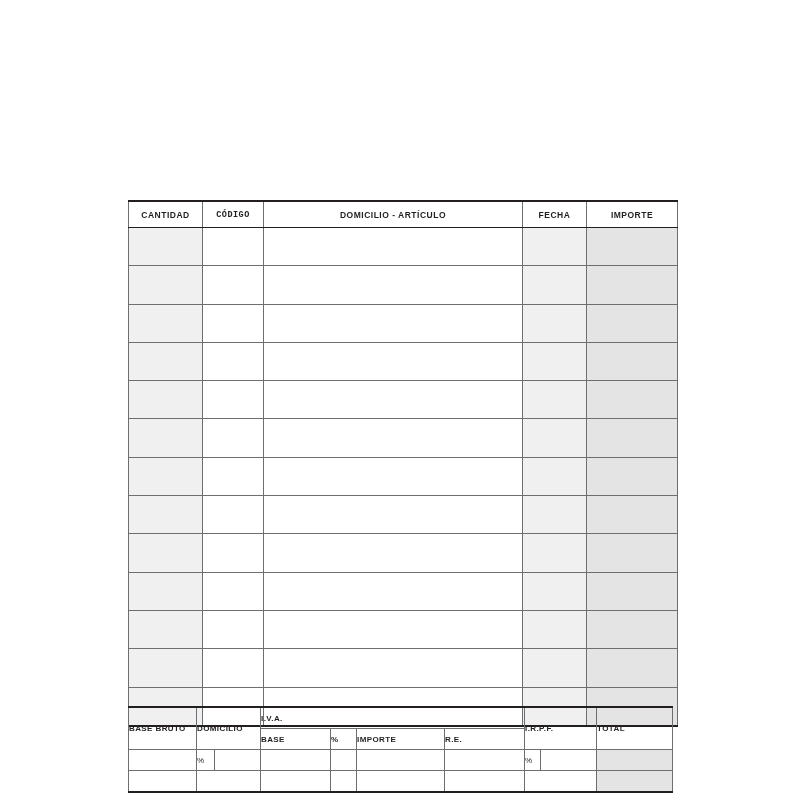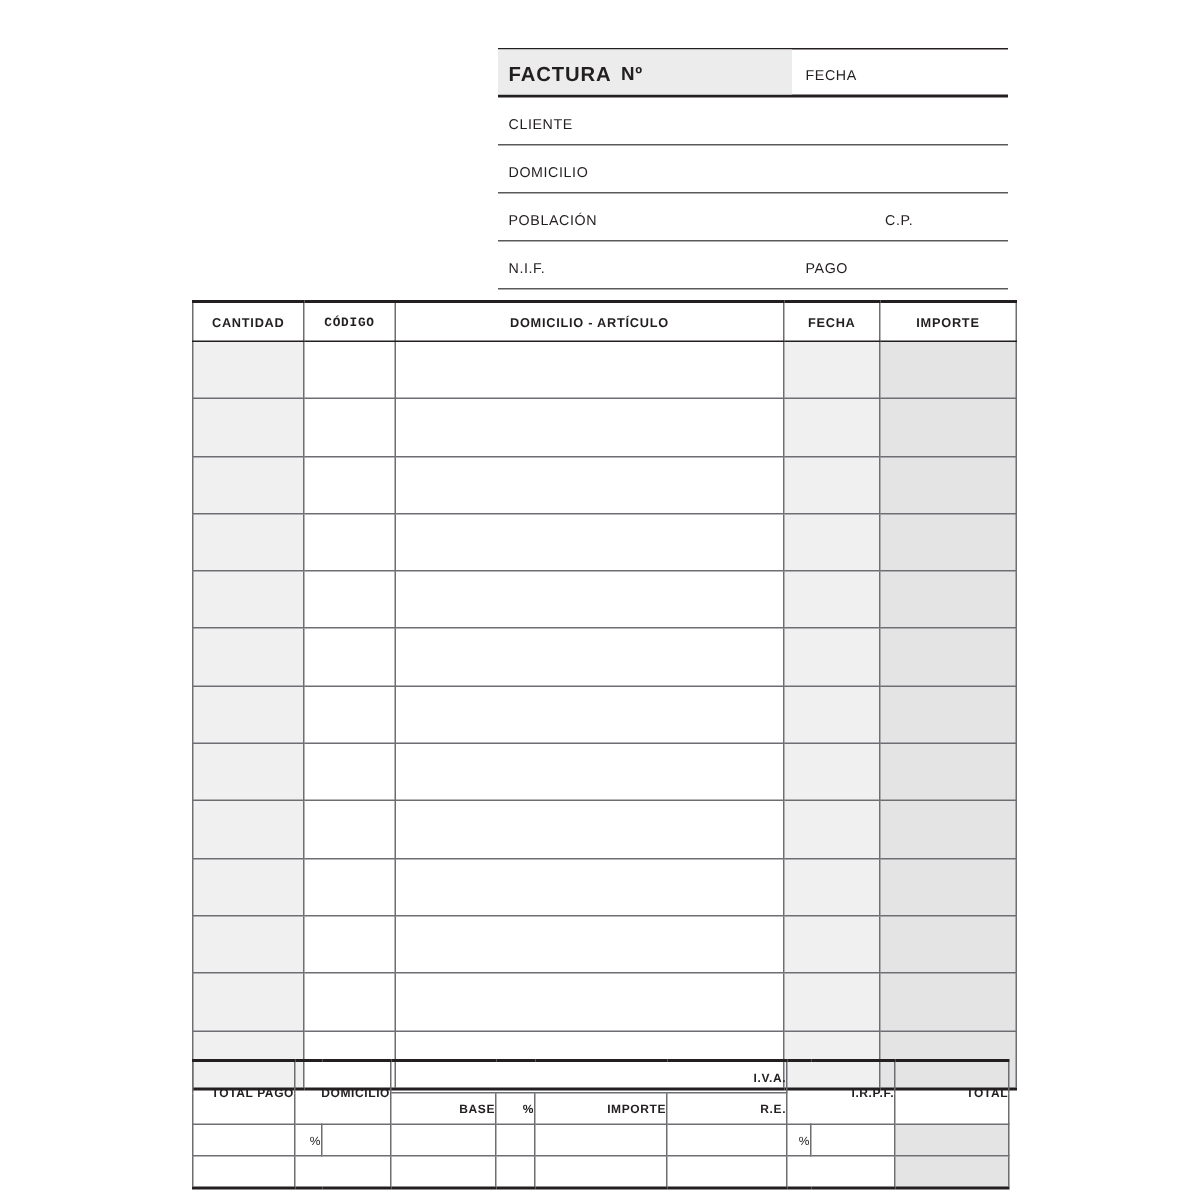--- a/index.html
+++ b/index.html
@@ -145,68 +145,40 @@
     width: 544px;
     border-collapse: collapse;
     table-layout: fixed;
   }
   .totals td, .totals th {
     border: 1px solid #6d6e71;
     padding: 0;
     font-size: 8px;
     font-weight: bold;
     letter-spacing: 0.4px;
-    text-align: right;
+    text-align: left;
     color: #231f20;
     height: 20px;
   }
   .totals .thick-top { border-top: 2px solid #231f20; }
   .totals .thick-bottom { border-bottom: 2px solid #231f20; }
   .totals .fill-row td { height: 20px; font-weight: normal; }
   .totals .shade-dark { background: #e4e4e4; }
   .pct {
     font-size: 8px;
     font-weight: normal;
     text-align: left;
     padding-left: 3px;
   }
 </style>
 </head>
 <body>
 
 <div class="page">
 
-  <div class="header-block">
-
-    <div class="hdr-row first">
-      <div class="hdr-shade"></div>
-      <div class="hdr-title">FACTURA</div>
-      <div class="hdr-num">Nº</div>
-      <div class="hdr-label hdr-fecha">FECHA</div>
-    </div>
-
-    <div class="hdr-row">
-      <div class="hdr-label hdr-generic">CLIENTE</div>
-    </div>
-
-    <div class="hdr-row">
-      <div class="hdr-label hdr-generic">DOMICILIO</div>
-    </div>
-
-    <div class="hdr-row">
-      <div class="hdr-label hdr-generic">POBLACIÓN</div>
-      <div class="hdr-label hdr-right">C.P.</div>
-    </div>
-
-    <div class="hdr-row">
-      <div class="hdr-label hdr-generic">N.I.F.</div>
-      <div class="hdr-label hdr-pago">PAGO</div>
-    </div>
-
-  </div>
 
   <table class="items-table">
     <thead>
       <tr>
         <th class="col-cantidad">CANTIDAD</th>
         <th class="col-codigo">CÓDIGO</th>
         <th class="col-ref">DOMICILIO - ARTÍCULO</th>
         <th class="col-precio">FECHA</th>
         <th class="col-importe">IMPORTE</th>
       </tr>
@@ -314,21 +286,21 @@
       <col style="width:70px">
       <col style="width:26px">
       <col style="width:88px">
       <col style="width:80px">
       <col style="width:16px">
       <col style="width:56px">
       <col style="width:76px">
     </colgroup>
     <tbody>
       <tr>
-        <td class="thick-top" rowspan="2">TOTAL PAGO</td>
+        <td class="thick-top" rowspan="2">BASE BRUTO</td>
         <td class="thick-top" colspan="2" rowspan="2">DOMICILIO</td>
         <td class="thick-top" colspan="4">I.V.A.</td>
         <td class="thick-top" colspan="2" rowspan="2">I.R.P.F.</td>
         <td class="thick-top" rowspan="2">TOTAL</td>
       </tr>
       <tr>
         <td>BASE</td>
         <td>%</td>
         <td>IMPORTE</td>
         <td>R.E.</td>

